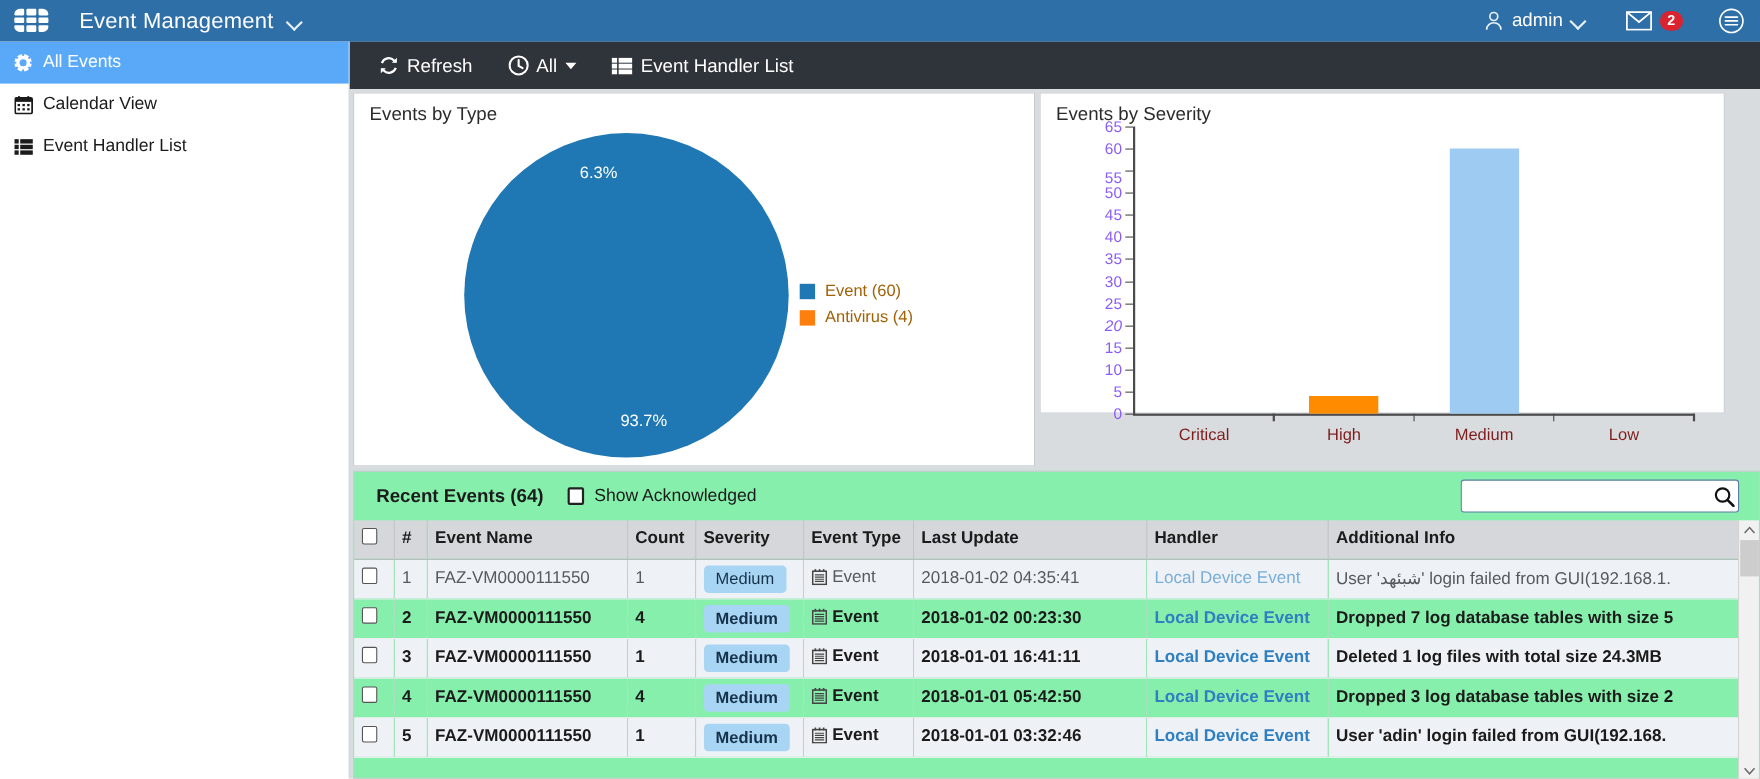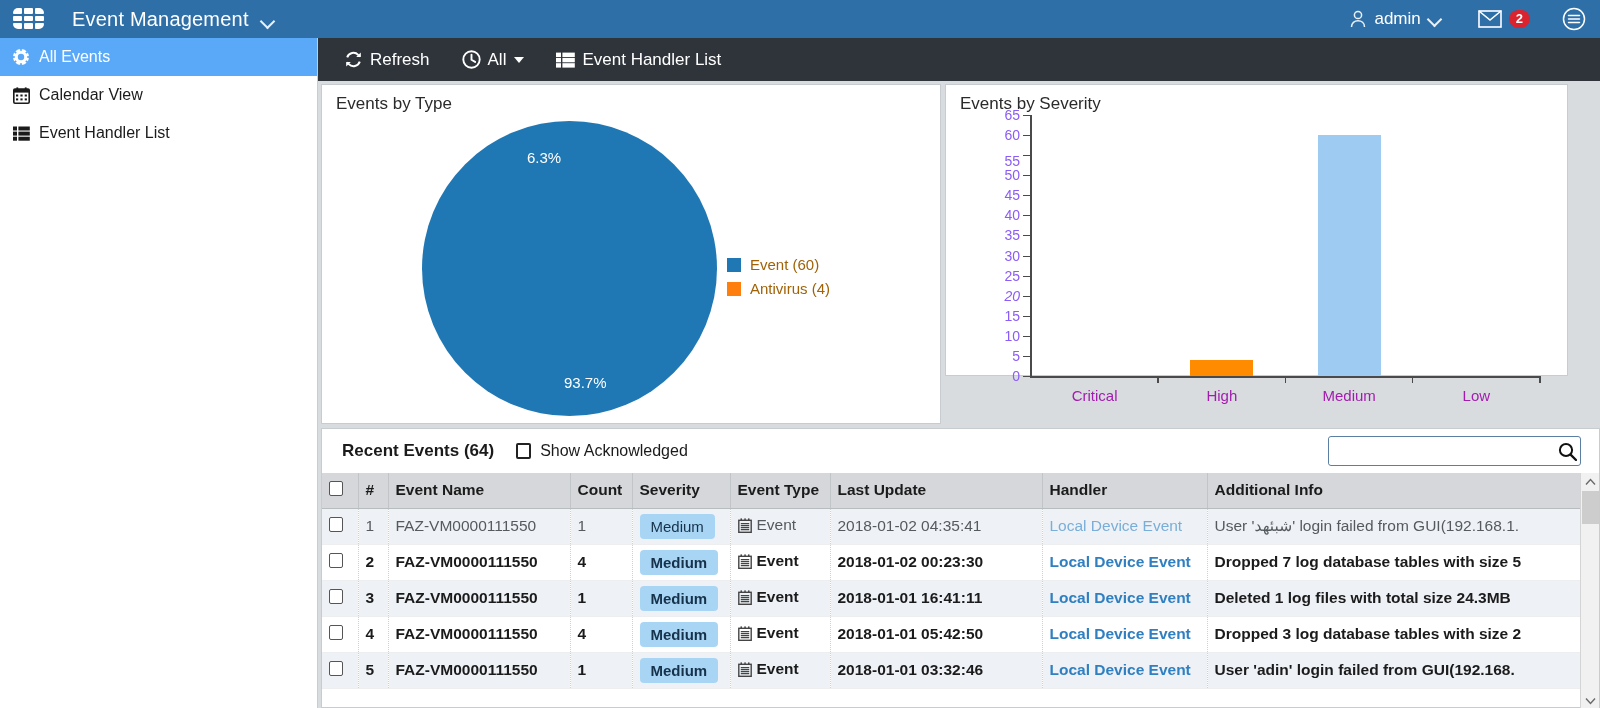--- a/index.html
+++ b/index.html
@@ -94,26 +94,26 @@
   
   .bar-area { position: absolute; left: 0; top: 30px; width: 623px; height: 300px; }
   .yaxis { position: absolute; left: 28px; top: 0; width: 56px; height: 260px; }
   .ytick { position: absolute; right: 10px; font-size: 14px; color: #8b5cf6; transform: translateY(-50%); }
   .ytickmark { position:absolute; right:0; width:7px; height:1px; background:#4a4a4a; }
   .axis-v { position: absolute; left: 84px; top: 0px; width: 1.5px; height: 262px; background: #4a4a4a; }
   .axis-h { position: absolute; left: 84px; top: 261px; width: 510px; height: 1.5px; background: #4a4a4a; }
   .plot { position: absolute; left: 85px; top: 0; width: 509px; height: 261px; }
   .bar { position: absolute; bottom: 0; }
   .xtickmark { position:absolute; top:261px; width:1.5px; height:7px; background:#4a4a4a; }
-  .xlabel { position: absolute; top: 272px; font-size: 15px; color: #a21caf; text-align: right; transform: translateX(-50%); }
+  .xlabel { position: absolute; top: 272px; font-size: 15px; color: #7f1d1d; text-align: right; transform: translateX(-50%); }
 
   
   .tablepanel {
     position: absolute; left: 3px; top: 347px; width: 1279px; height: 280px;
-    background: #ffffff; border: 1px solid #c7ccd1;
+    background: #86efac; border: 1px solid #c7ccd1;
   }
   .tp-head { height: 44px; display: flex; align-items: center; padding-left: 20px; position: relative; }
   .tp-title { font-size: 17px; font-weight: bold; color: #1b1b1b; }
   .ack-wrap { display: flex; align-items: center; margin-left: 22px; font-size: 16px; color: #1b1b1b; }
   .cbx { width: 15px; height: 16px; border: 2px solid #222; border-radius: 2px; margin-right: 9px; background:#fff; }
   .search-box {
     position: absolute; right: 18px; top: 7px; width: 253px; height: 30px;
     border: 1px solid #5b7fa3; border-radius: 3px; background: #fff;
     display: flex; align-items: center;
   }

